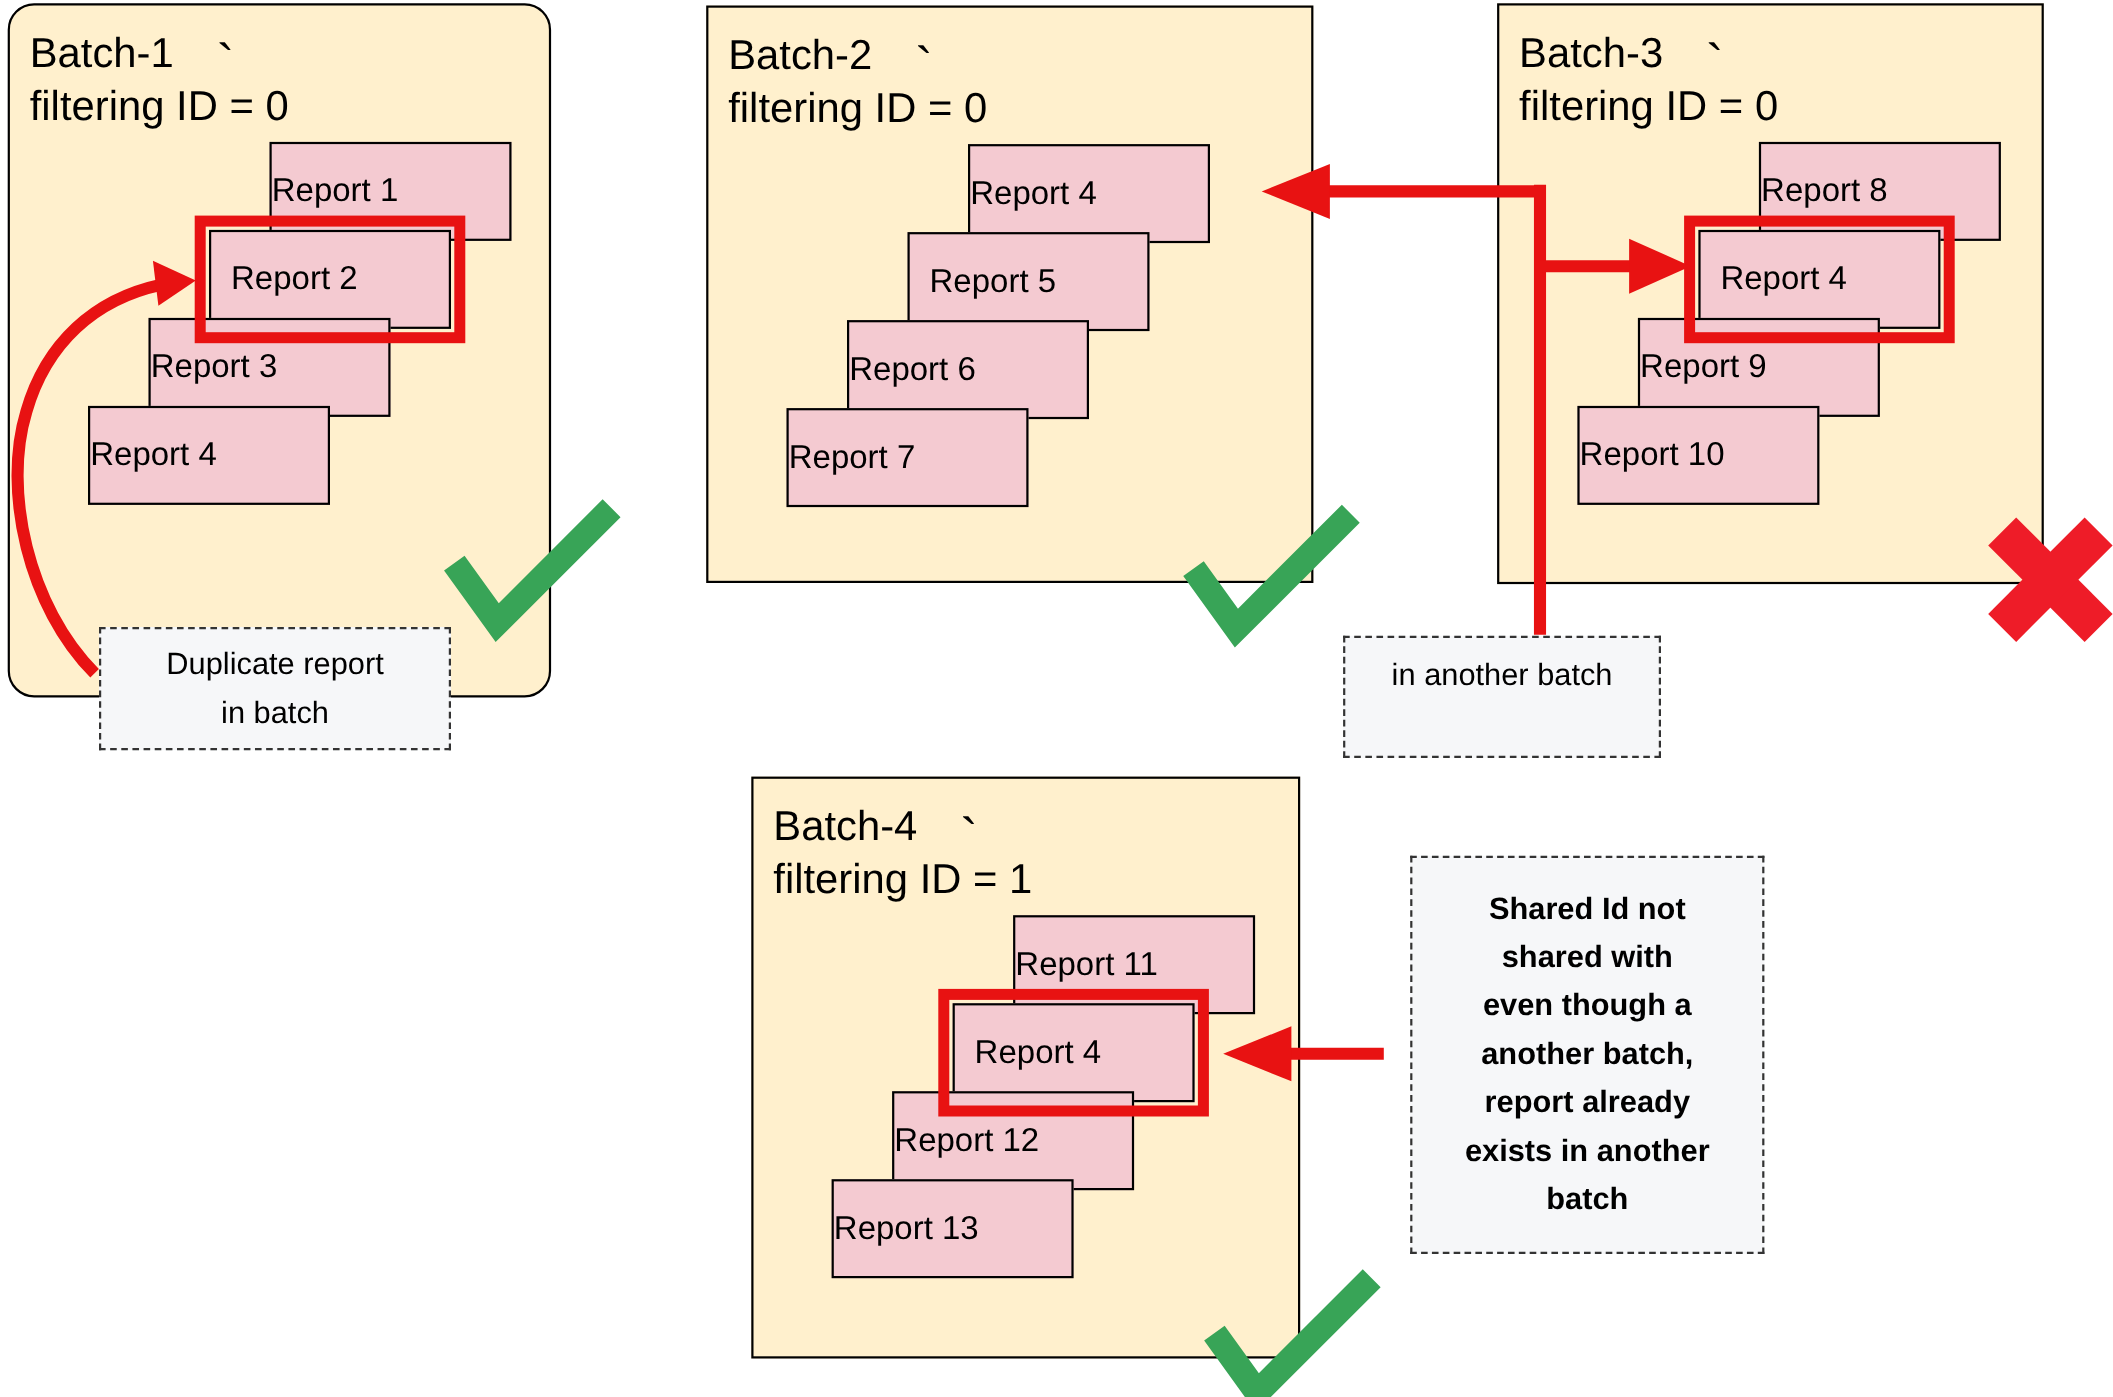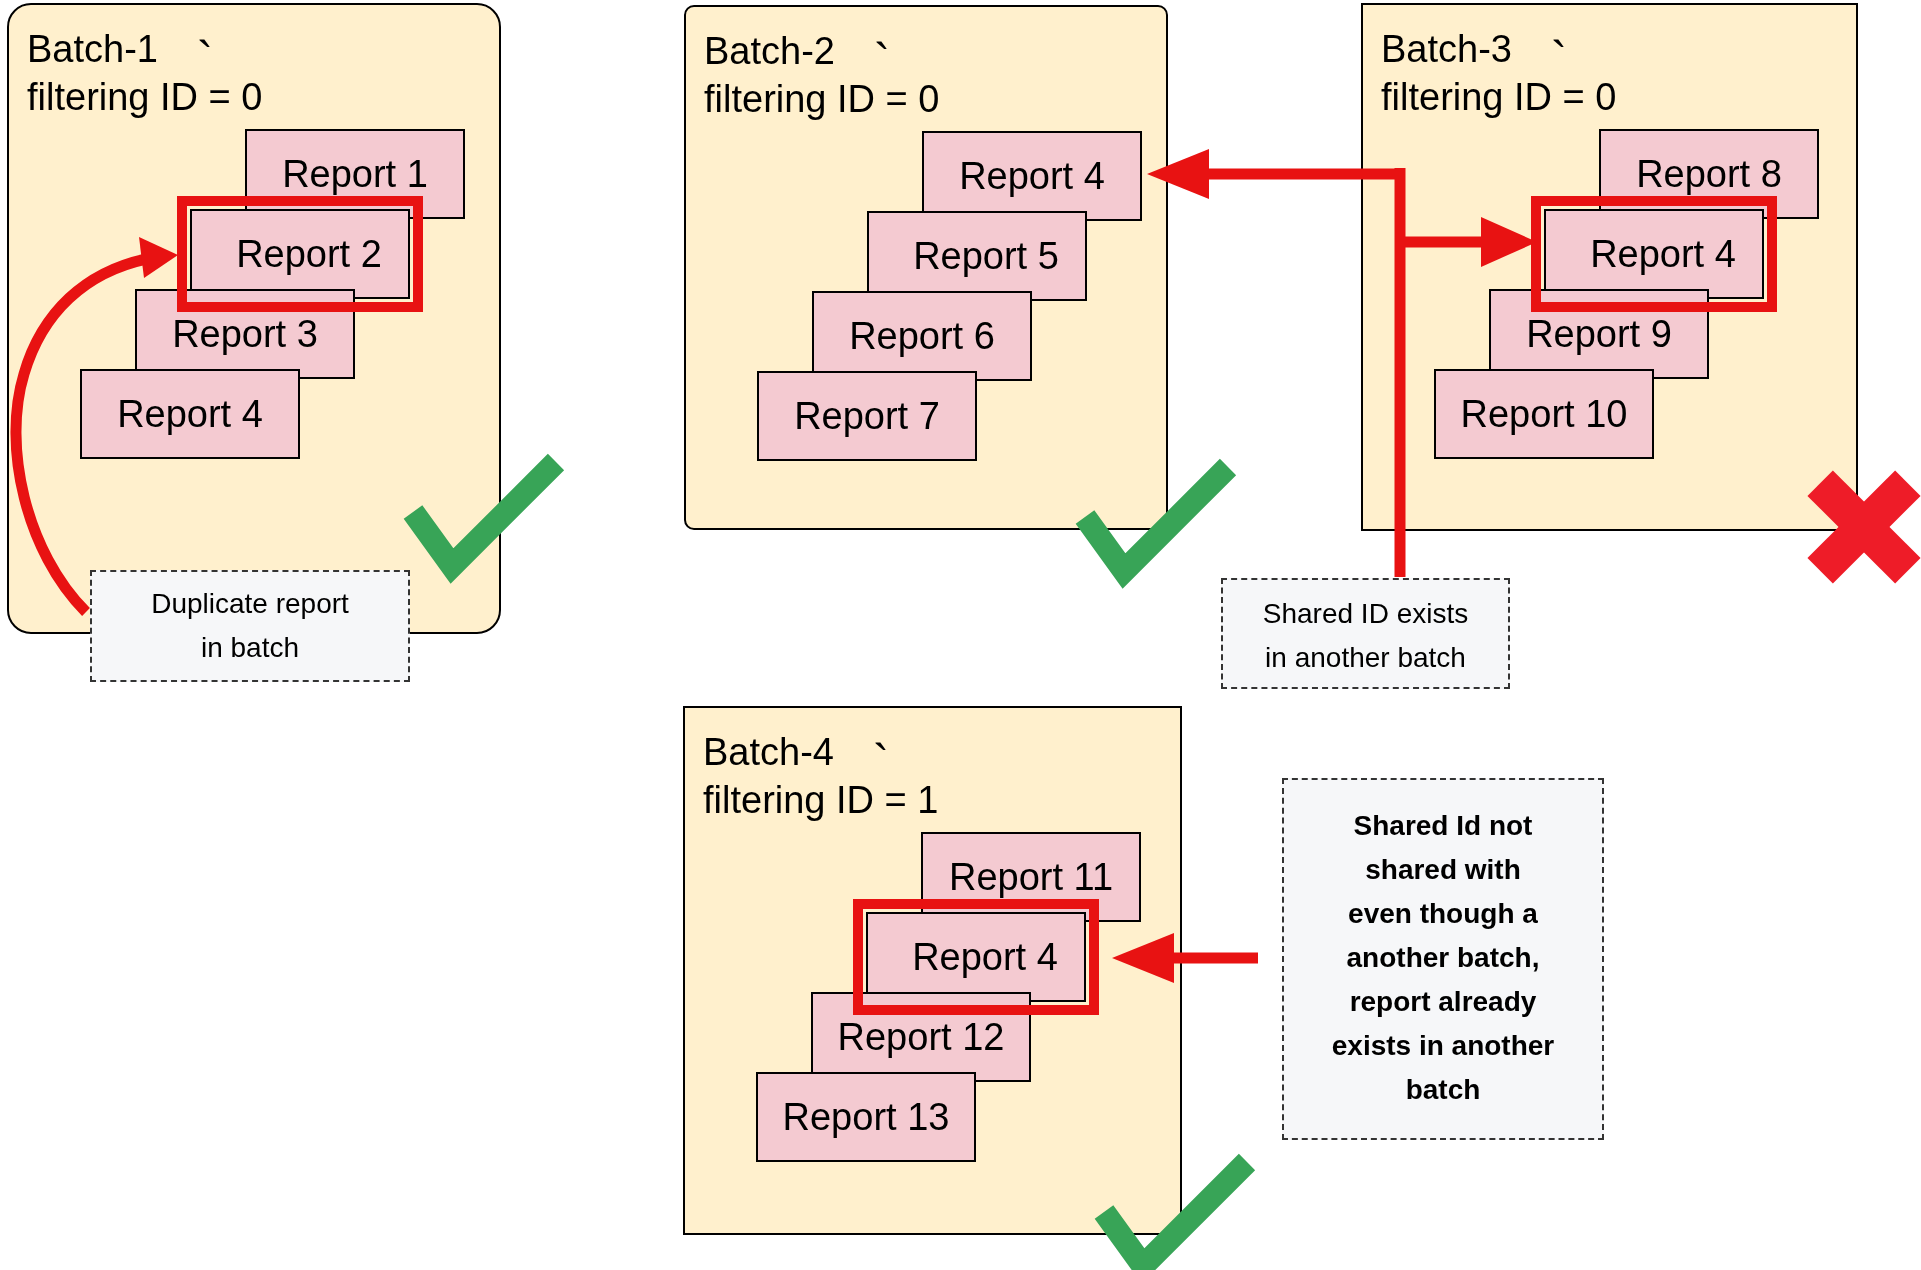--- a/index.html
+++ b/index.html
@@ -5,32 +5,32 @@
   html,body { margin:0; padding:0; background:#ffffff; }
   .canvas {
     position:relative; width:1921px; height:1270px; overflow:hidden;
     background:#ffffff; font-family:"Liberation Sans", sans-serif; color:#000;
   }
   .batch {
     position:absolute; background:var(--batch-fill,#fff0cd);
     border:2px solid var(--box-border,#000); box-sizing:border-box;
   }
   #b1 { left:7px;    top:3px;   width:494px; height:631px;border-radius:24px; }
-  #b2 { left:684px;  top:5px;   width:484px; height:525px;border-radius:10px; }
+  #b2 { left:642px;  top:5px;   width:552px; height:525px; }
   #b3 { left:1361px; top:3px;   width:497px; height:528px; }
   #b4 { left:683px;  top:706px; width:499px; height:529px; }
 
   .batch-title { position:absolute; left:18px; top:20px; font-size:38px; line-height:48px; }
   .tick { position:absolute; left:188px; top:30px; font-size:48px; line-height:48px; }
 
   .report {
     position:absolute; width:220px; height:90px; box-sizing:border-box;
     background:var(--report-fill,#f4cad1); border:2px solid var(--box-border,#000);
-    display:flex; align-items:center; justify-content:center;
-    font-size:38px; white-space:nowrap;
+    display:flex; align-items:center; 
+    font-size:30px; white-space:nowrap;
   }
   .pos0 { left:236px; top:124px; }
   .pos1 { left:181px; top:204px;padding-left:18px; }
   .pos2 { left:126px; top:284px; }
   .pos3 { left:71px;  top:364px; }
 
   .highlight {
     position:absolute; left:168px; top:191px; width:246px; height:116px;
     box-sizing:border-box; border:10px solid var(--arrow-red,#e81212);
   }
@@ -137,21 +137,20 @@
       </div>
     <div class="highlight"></div>
   </section>
 
   <div class="note" id="note-dup">
     <div>Duplicate report</div>
     <div>in batch</div>
   </div>
 
   <div class="note" id="note-shared">
-    <div>Shared ID exists</div>
     <div>in another batch</div>
   </div>
 
   <div class="note" id="note-notshared">
     <div>Shared Id not</div>
     <div>shared with</div>
     <div>even though a</div>
     <div>another batch,</div>
     <div>report already</div>
     <div>exists in another</div>

